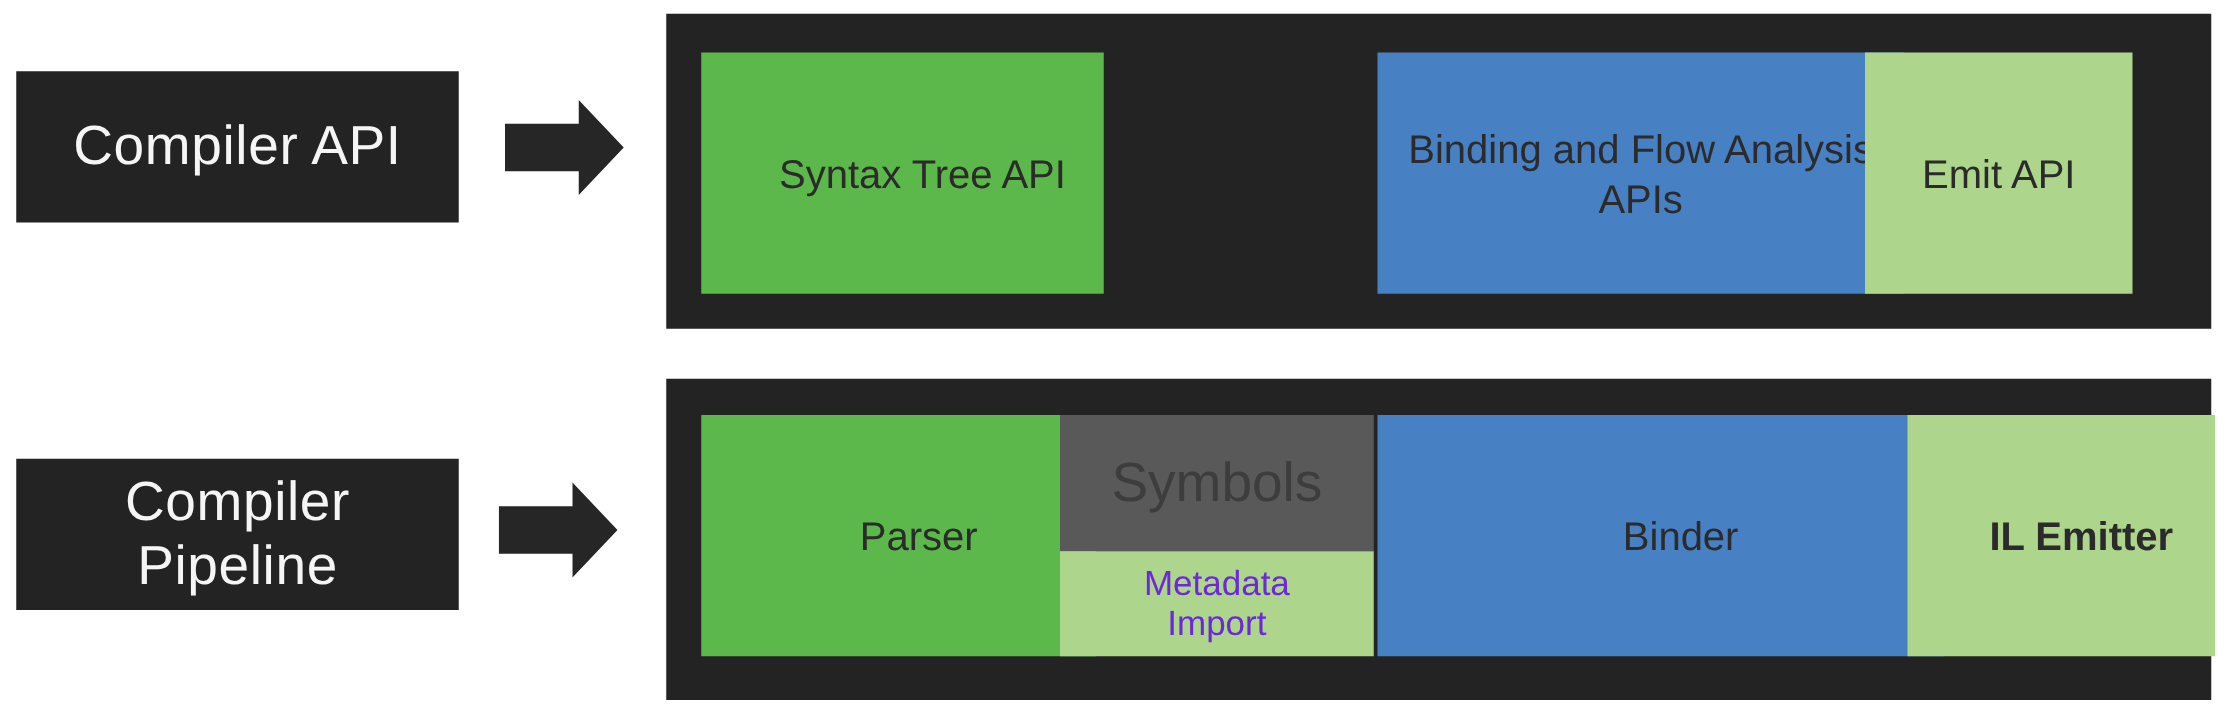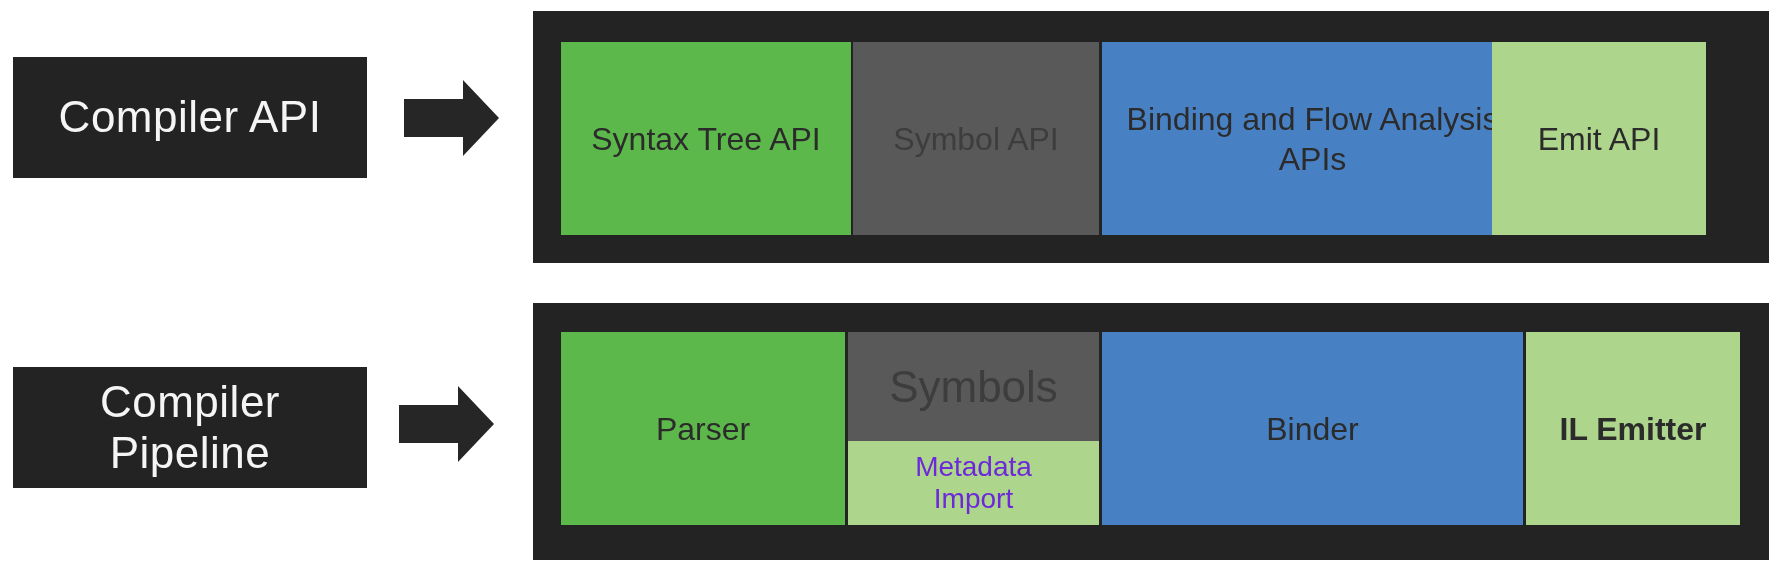--- a/index.html
+++ b/index.html
@@ -70,27 +70,27 @@
   }
   .block .block-text { padding: 0 14px; }
 
   .bg-green  { background: #5cb84a; }
   .bg-gray   { background: #595959; color: #3d3d3d; }
   .bg-blue   { background: #4880c4; }
   .bg-lgreen { background: #add68c; }
 
   
   #frame-row1 .block { top: 31px; height: 193px; }
-  #blk-syntax  { left: 28px;  width: 290px; }
+  #blk-syntax  { left: 28px;  width: 290px; padding-left: 32px; }
   #blk-symbol  { left: 320px; width: 246px; }
   #blk-binding { left: 569px; width: 421px; }
   #blk-emit    { left: 959px; width: 214px; }
 
   
-  #frame-row2 .block { top: 29px; height: 193px; }
+  #frame-row2 .block { top: 29px; height: 193px; padding-left: 32px; }
   #blk-parser { left: 28px;  width: 284px; }
   #blk-binder { left: 569px; width: 421px; }
   #blk-il     { left: 993px; width: 214px; font-weight: bold; }
 
   
   .split-col {
     position: absolute;
     top: 29px;
     left: 315px;
     width: 251px;
@@ -129,23 +129,20 @@
   </div>
 
   <svg class="arrow" id="arrow-row1" viewBox="0 0 96 78">
     <polygon points="0,20 59,20 59,1 95,39 59,77 59,58 0,58" fill="#262626"></polygon>
   </svg>
 
   <div class="frame" id="frame-row1">
     <div class="block bg-green" id="blk-syntax">
       <span class="block-text">Syntax Tree API</span>
     </div>
-    <div class="block bg-gray" id="blk-symbol">
-      <span class="block-text">Symbol API</span>
-    </div>
     <div class="block bg-blue" id="blk-binding">
       <span class="block-text">Binding and Flow Analysis APIs</span>
     </div>
     <div class="block bg-lgreen" id="blk-emit">
       <span class="block-text">Emit API</span>
     </div>
   </div>
 
   <div class="label-box" id="label-row2">
     <span class="label-text">Compiler Pipeline</span>

